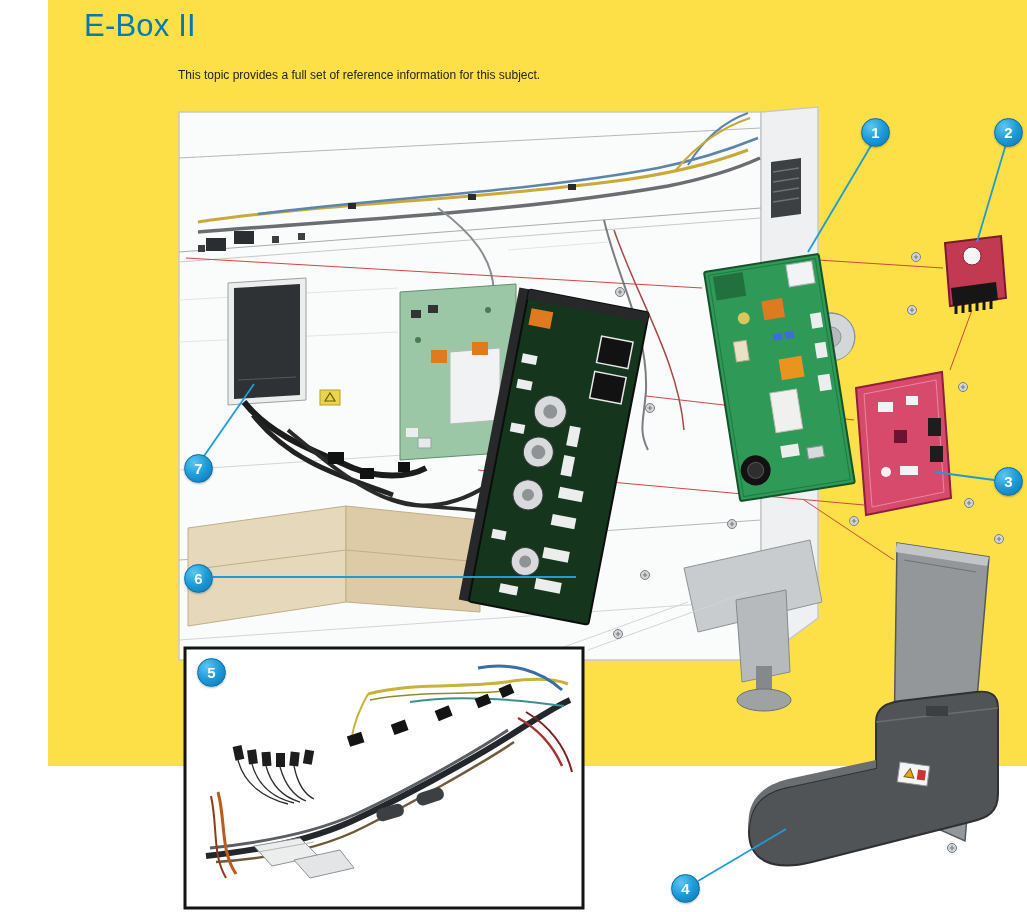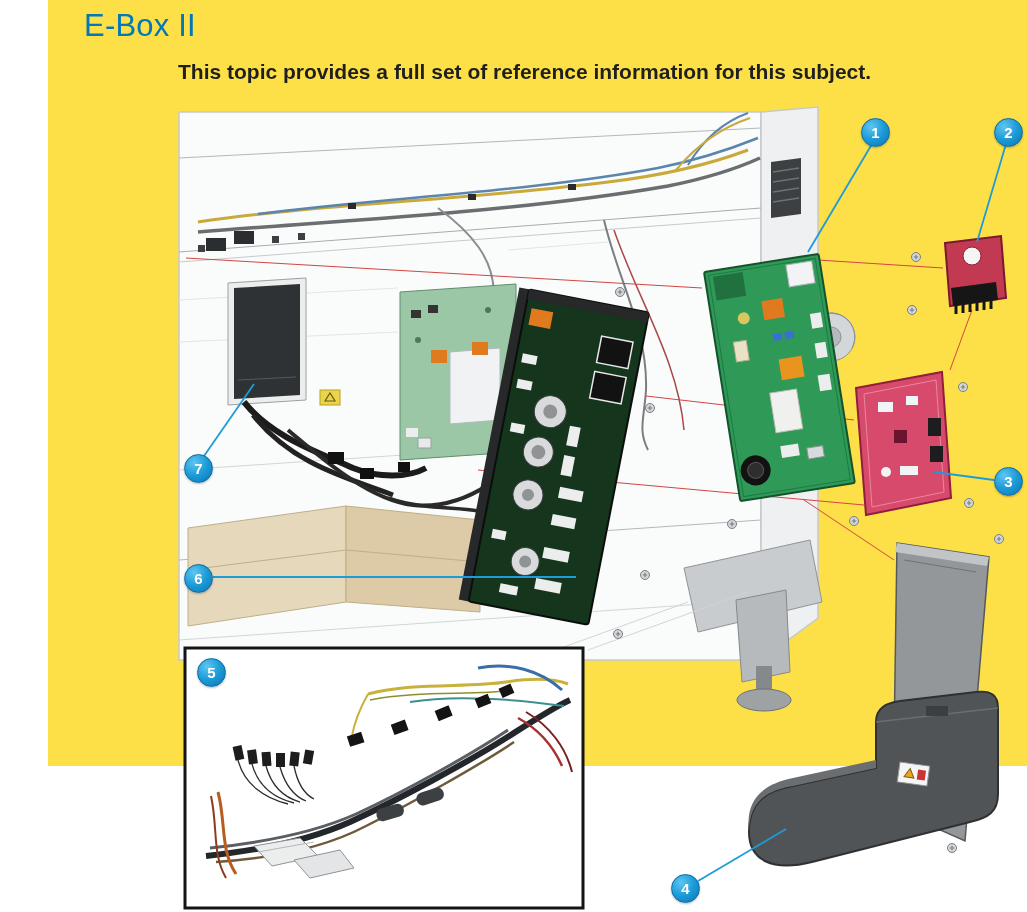--- a/index.html
+++ b/index.html
@@ -1,19 +1,19 @@
 <!DOCTYPE html>
 <html><head>
 <meta charset="utf-8">
 <style>
   html,body{margin:0;padding:0;background:#ffffff;}
   body{width:1027px;height:912px;font-family:"Liberation Sans",sans-serif;overflow:hidden;}
   .page{position:relative;width:1027px;height:766px;background:#fde047;margin-left:48px;}
   .title{position:absolute;left:36px;top:8px;font-size:31px;font-weight:400;color:#0278b8;letter-spacing:.2px;}
-  .subtitle{position:absolute;left:130px;top:60px;font-size:21px;color:#1f1f1f;font-weight:bold;}
+  .subtitle{position:absolute;left:130px;top:68px;font-size:12px;color:#1f1f1f;}
   .figure{position:absolute;left:0;top:0;width:1027px;height:912px;}
   .figure svg{position:absolute;left:0;top:0;}
   .callout{position:absolute;width:27px;height:27px;border-radius:50%;
     background:radial-gradient(circle at 34% 28%,#5ec6f0 0%,#1d9cd8 48%,#0b74b4 100%);
     border:1px solid #0a68a4;color:#fff;font-size:15px;font-weight:700;
     display:flex;align-items:center;justify-content:center;box-shadow:0 1px 2px rgba(0,0,0,.25);}
   .scrollbar{position:absolute;right:0;top:0;width:15px;height:912px;background:#f0f1f2;border-left:1px solid #e3e4e5;}
   .scroll-thumb{position:absolute;left:2px;top:60px;width:11px;height:240px;border-radius:6px;background:#c9cccf;}
 </style>
 </head>

